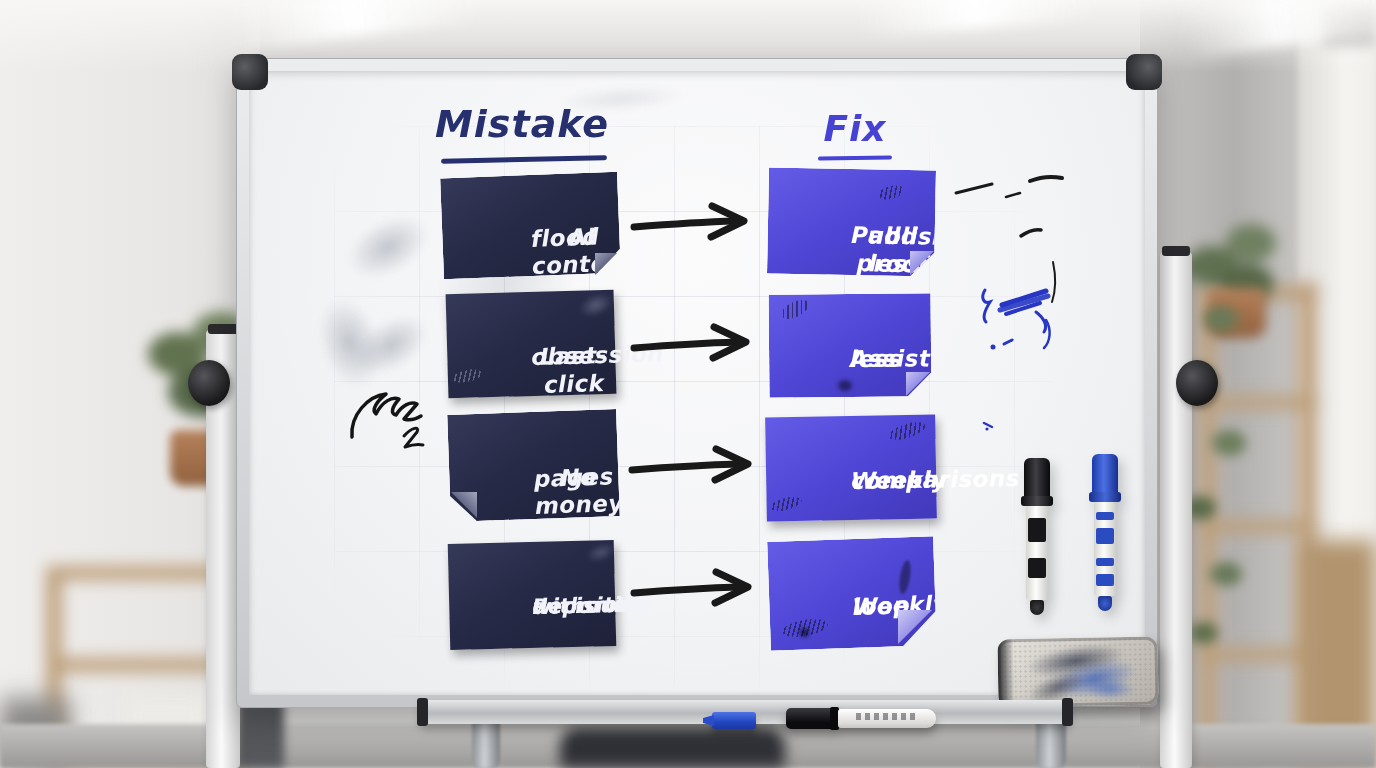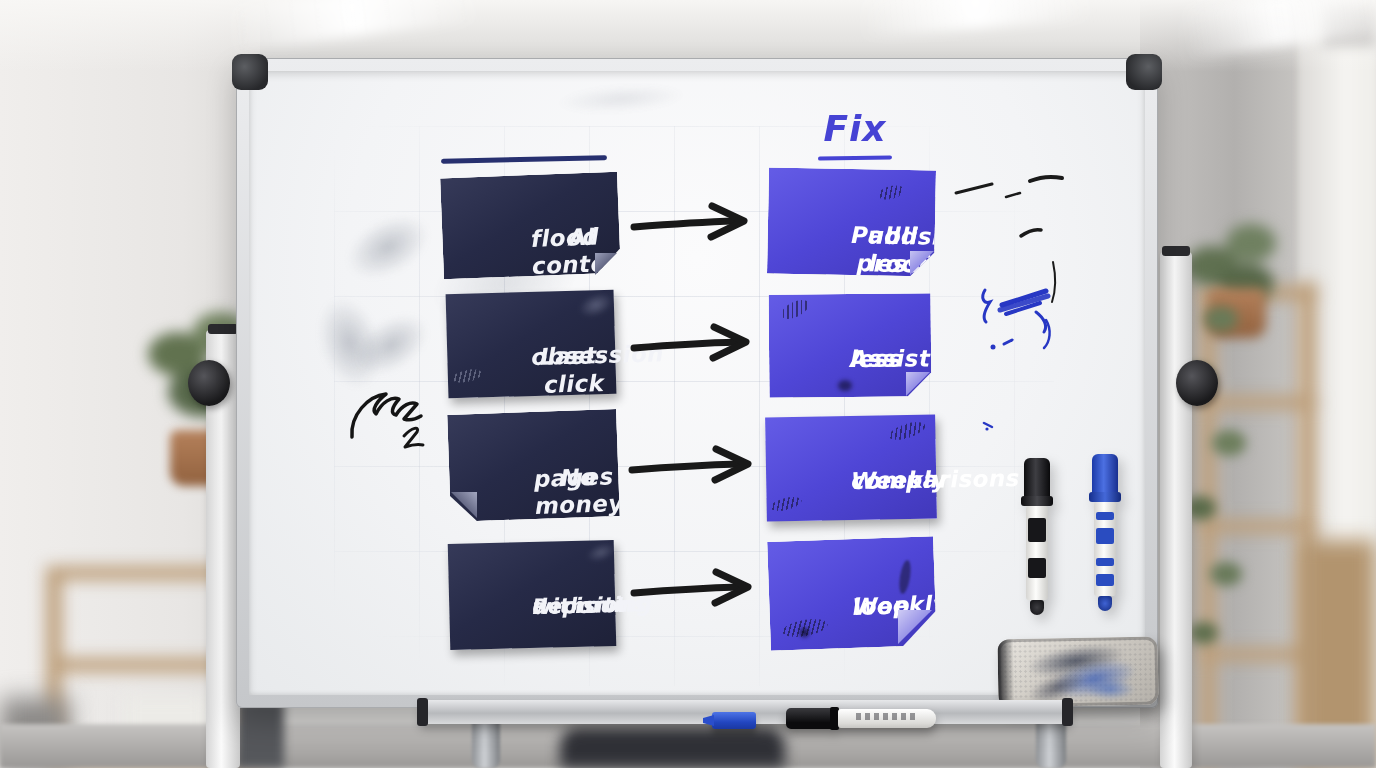--- a/index.html
+++ b/index.html
@@ -240,20 +240,21 @@
     <div class="cap-tl"></div>
     <div class="cap-tr"></div>
   </div>
 
   <div class="gsm" style="left:344px;top:220px;width:88px;height:54px;transform:rotate(-28deg);"></div>
   <div class="gsm" style="left:320px;top:296px;width:60px;height:94px;transform:rotate(-18deg);"></div>
   <div class="gsm" style="left:350px;top:320px;width:82px;height:50px;transform:rotate(-32deg);"></div>
   <div class="gsm" style="left:430px;top:240px;width:150px;height:86px;transform:rotate(-15deg);opacity:.45;"></div>
   <div class="gsm" style="left:556px;top:86px;width:130px;height:26px;transform:rotate(-4deg);opacity:.4;"></div>
 
+  <div class="title t-mistake">Mistake</div>
   <div class="uline u-mistake"></div>
   <div class="title t-fix">Fix</div>
   <div class="uline u-fix"></div>
 
   <div class="note dark n1d cut-br">
     <div class="txt">
       <div>AI content</div>
       <div>flood</div>
     </div>
   </div>

